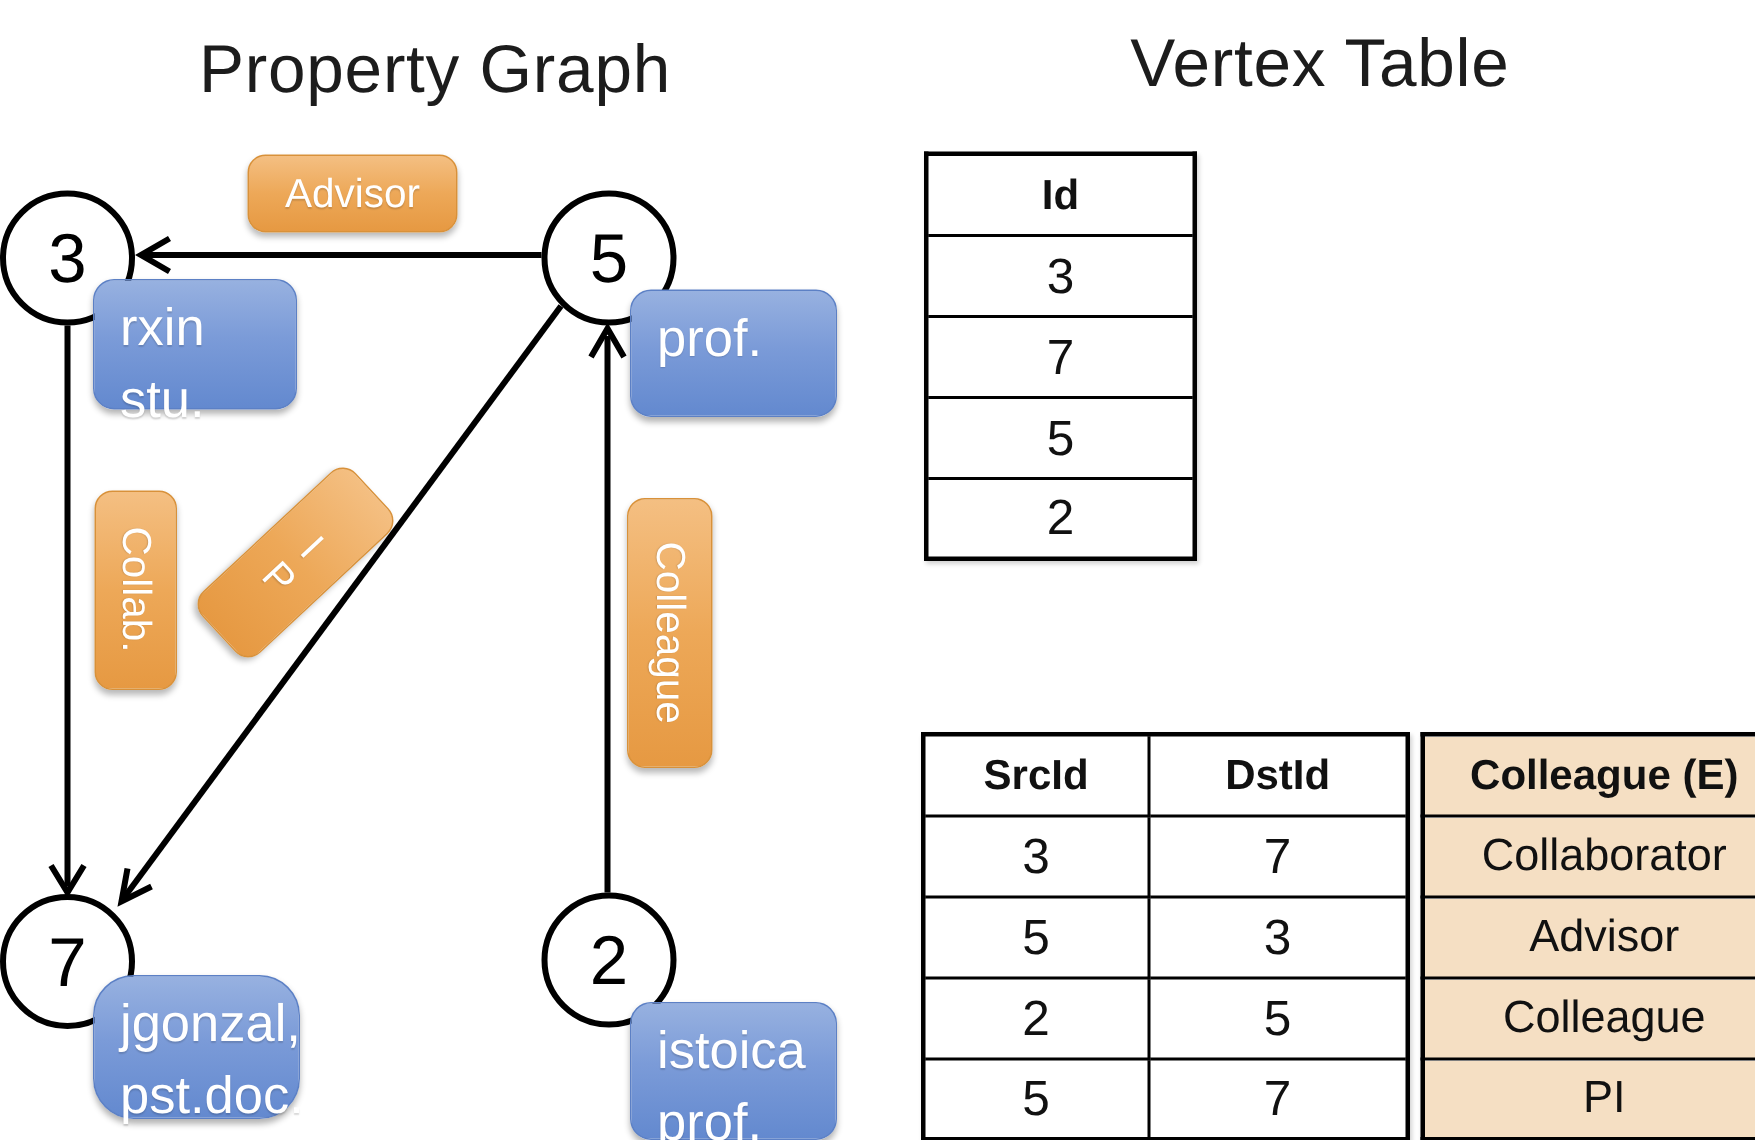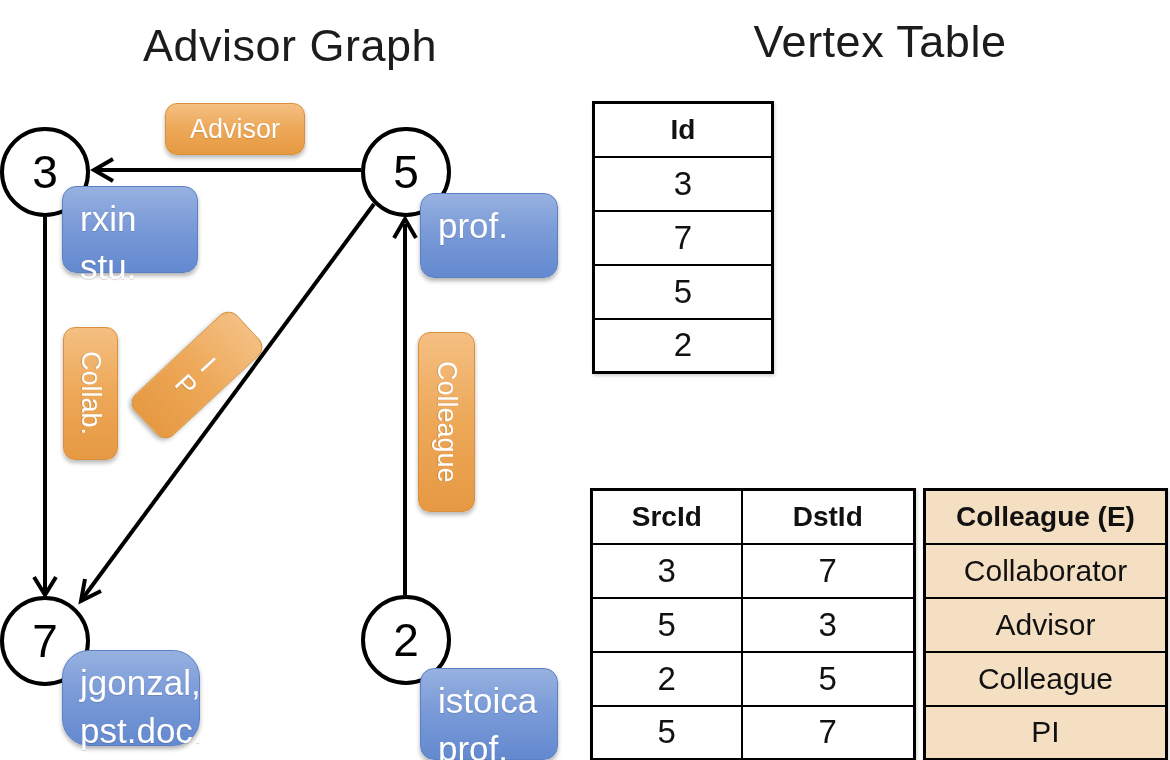--- a/index.html
+++ b/index.html
@@ -91,20 +91,21 @@
     flex-direction: column;
     line-height: 1.12;
   }
 
   
   table {
     position: absolute;
     border-collapse: collapse;
     table-layout: fixed;
     box-shadow: 1px 2px 3px rgba(0,0,0,0.18);
+    margin-left: 24px;
   }
   td, th {
     border: 2px solid #000;
     text-align: center;
     vertical-align: middle;
     height: 54px;
     font-weight: normal;
     color: #111;
     font-size: 30px;
     overflow: hidden;
@@ -122,21 +123,21 @@
   .tbl-edge-ids td  { font-size: 33px; }
 
   .tbl-vertex-prop th, .tbl-vertex-prop td { background: #cddaf0; }
   .tbl-edge-prop th,   .tbl-edge-prop td   { background: #f5dfc3; }
 </style>
 </head>
 <body>
 
 <div class="canvas">
 
-  <div class="big-title title-graph">Advisor Graph</div>
+  <div class="big-title title-graph">Property Graph</div>
   <div class="big-title title-vertex">Vertex Table</div>
 
   <svg class="edges-svg" viewBox="0 0 580 760" xmlns="http://www.w3.org/2000/svg">
 
     <path d="M 361 170 L 97 170"></path>
     <path d="M 113 159 L 94 170 L 113 181"></path>
 
     <path d="M 45 217 L 45 591"></path>
     <path d="M 34 577 L 45 595 L 56 577"></path>
 

